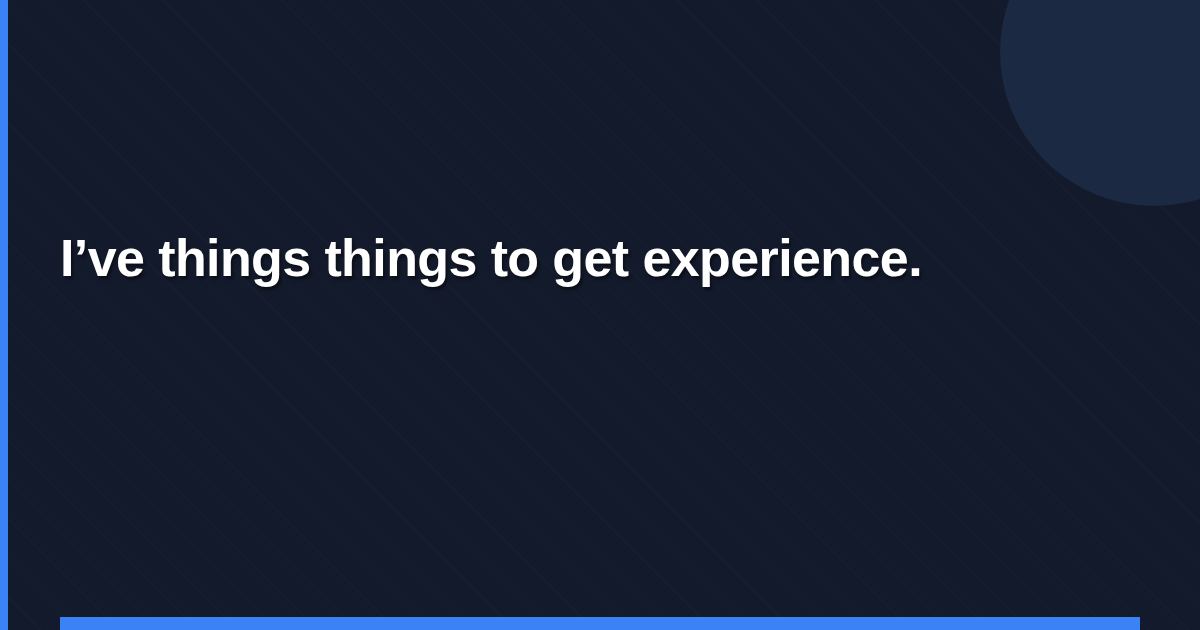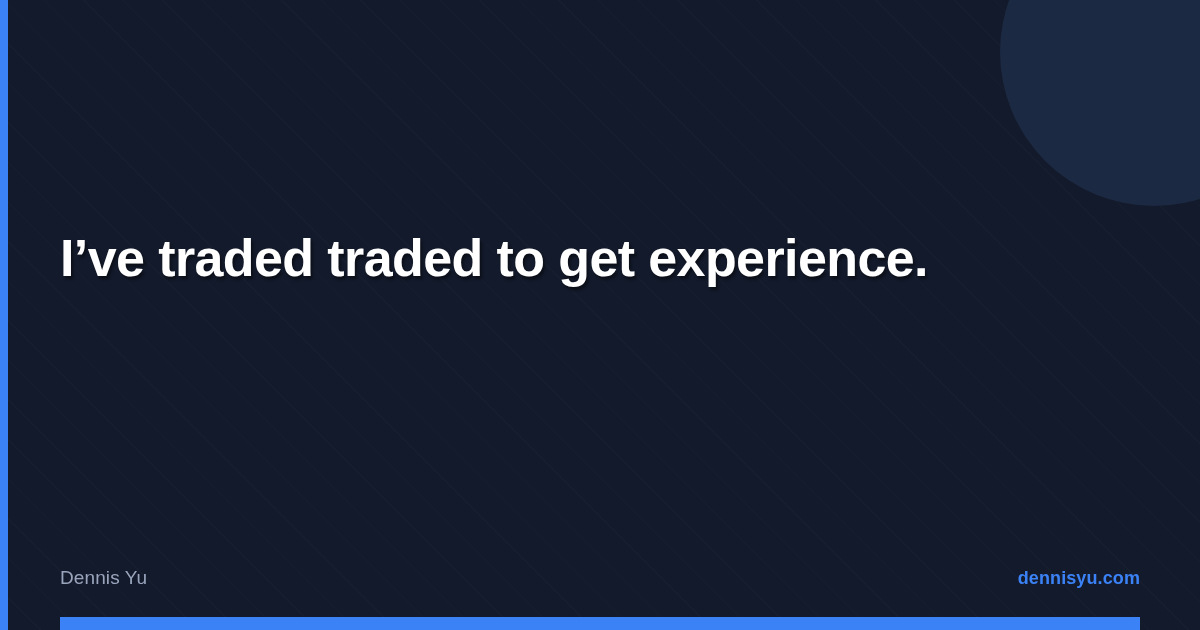--- a/index.html
+++ b/index.html
@@ -109,22 +109,18 @@
 <body>
 
 <div id="card">
 
   <div id="stripes"></div>
 
   <div id="corner-circle"></div>
 
   <div id="left-rail"></div>
 
-  <h1 id="headline">I’ve traded traded to get experience.</h1>
+  <h1 id="headline">I’ve things things to get experience.</h1>
 
-  <div id="footer">
-    <span id="author">Dennis Yu</span>
-    <a id="site-url" href="#">dennisyu.com</a>
-  </div>
 
   <div id="bottom-rail"></div>
 
 </div>
 
 </body></html>

